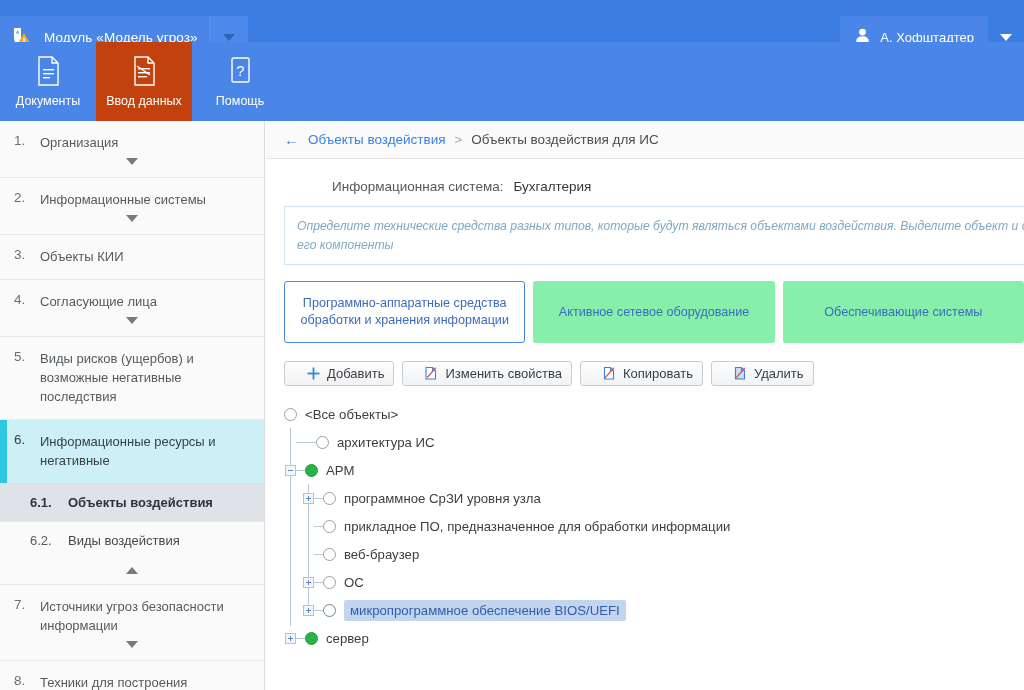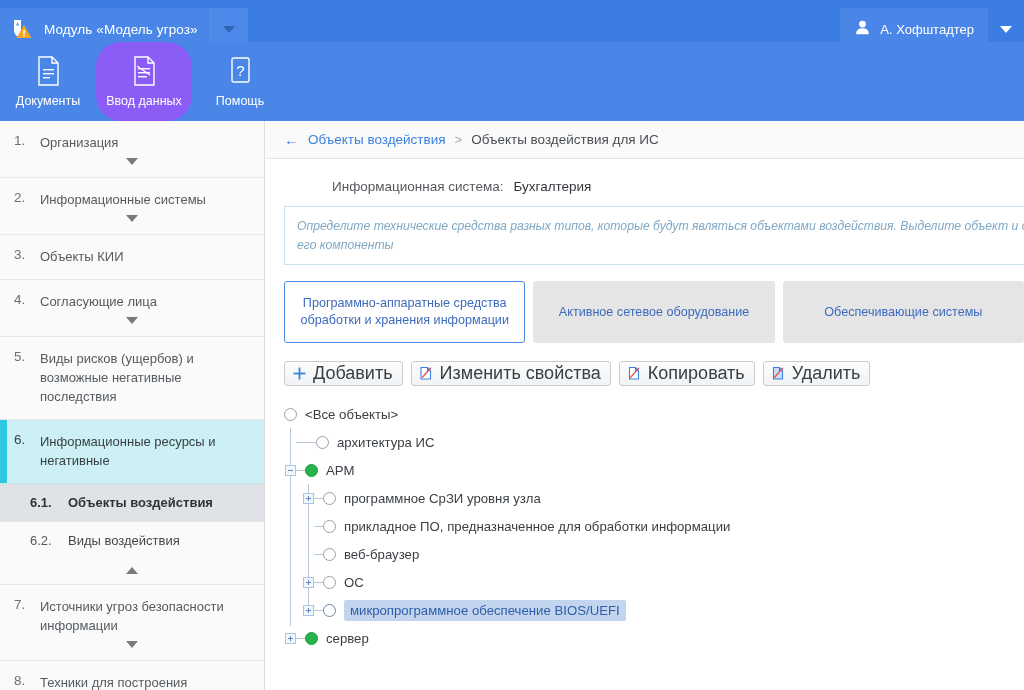--- a/index.html
+++ b/index.html
@@ -11,21 +11,21 @@
     background: #ffffff;
     font-family: "Liberation Sans", "DejaVu Sans", sans-serif;
     -webkit-font-smoothing: antialiased;
   }
   #app { position: relative; width: 1024px; height: 690px; overflow: hidden; }
 
   
   .topbar {
     position: absolute; top: 0; left: 0; width: 1024px; height: 58px;
     background: #3b7de3;
-    display: flex; align-items: center;
+    display: flex; align-items: flex-end;
   }
   .brand-block {
     display: flex; align-items: center; gap: 10px;
     padding: 0 12px 0 10px;
     background: #4a86e8;
     height: 42px;
   }
   .logo-icon {
     width: 24px; height: 24px; position: relative; flex: none;
   }
@@ -60,21 +60,21 @@
   
   .navtabs {
     position: absolute; top: 42px; left: 0; width: 1024px; height: 79px;
     background: #4a86e8; display: flex; align-items: stretch;
   }
   .navtab {
     width: 96px; height: 79px;
     display: flex; flex-direction: column; align-items: center; justify-content: center;
     gap: 7px; cursor: pointer;
   }
-  .navtab.active { background: #8b5cf6; border-radius: 25px; }
+  .navtab.active { background: #c2410c; }
   .navtab .nt-icon { width: 30px; height: 32px; display:block; }
   .navtab .nt-label { color: #ffffff; font-size: 12.5px; white-space: nowrap; }
 
   
   .sidebar {
     position: absolute; top: 121px; left: 0; width: 265px; height: 569px;
     background: #fafafa; border-right: 1px solid #dcdcdc;
     overflow: hidden;
   }
   .side-item {
@@ -137,32 +137,32 @@
   }
   .hint-text {
     color: #7fa8c4; font-size: 12.2px; font-style: italic; line-height: 18px;
   }
 
   .tabcards { margin: 16px 0 0 18px; display: flex; gap: 8px; }
   .tabcard {
     width: 264px; height: 62px; border-radius: 3px;
     display: flex; align-items: center; justify-content: center; text-align: center;
     padding: 4px 10px; cursor: pointer;
-    background: #e5e5e5; color: #3d6bbd; font-size: 12.6px; line-height: 17px;
+    background: #86efac; color: #3d6bbd; font-size: 12.6px; line-height: 17px;
   }
   .tabcard.selected {
     background: #ffffff; border: 1px solid #4a86e8; color: #3d6bbd;
   }
 
   .toolbar { margin: 18px 0 0 18px; display: flex; gap: 8px; }
   .tbtn {
     height: 25px; border: 1px solid #c9ccd1; border-radius: 3px;
     background: linear-gradient(#fdfdfd, #f1f2f4);
-    display: flex; align-items: center; gap: 6px; padding: 0 9px 0 7px;
-    font-size: 18px; color: #3a3f44; cursor: pointer; white-space: nowrap;
+    display: flex; align-items: center; gap: 6px; padding: 0 9px 0 21px;
+    font-size: 13px; color: #3a3f44; cursor: pointer; white-space: nowrap;
   }
   .tbtn svg { display: block; flex: none; }
 
   
   .tree { margin: 14px 0 0 18px; position: relative; }
   .tnode { display: flex; align-items: center; height: 28px; position: relative; }
   .tnode .ind { flex: none; }
   .exp-box {
     width: 11px; height: 11px; border: 1px solid #a9c4e4; background: #f2f7fd;
     position: relative; flex: none; cursor: pointer;

